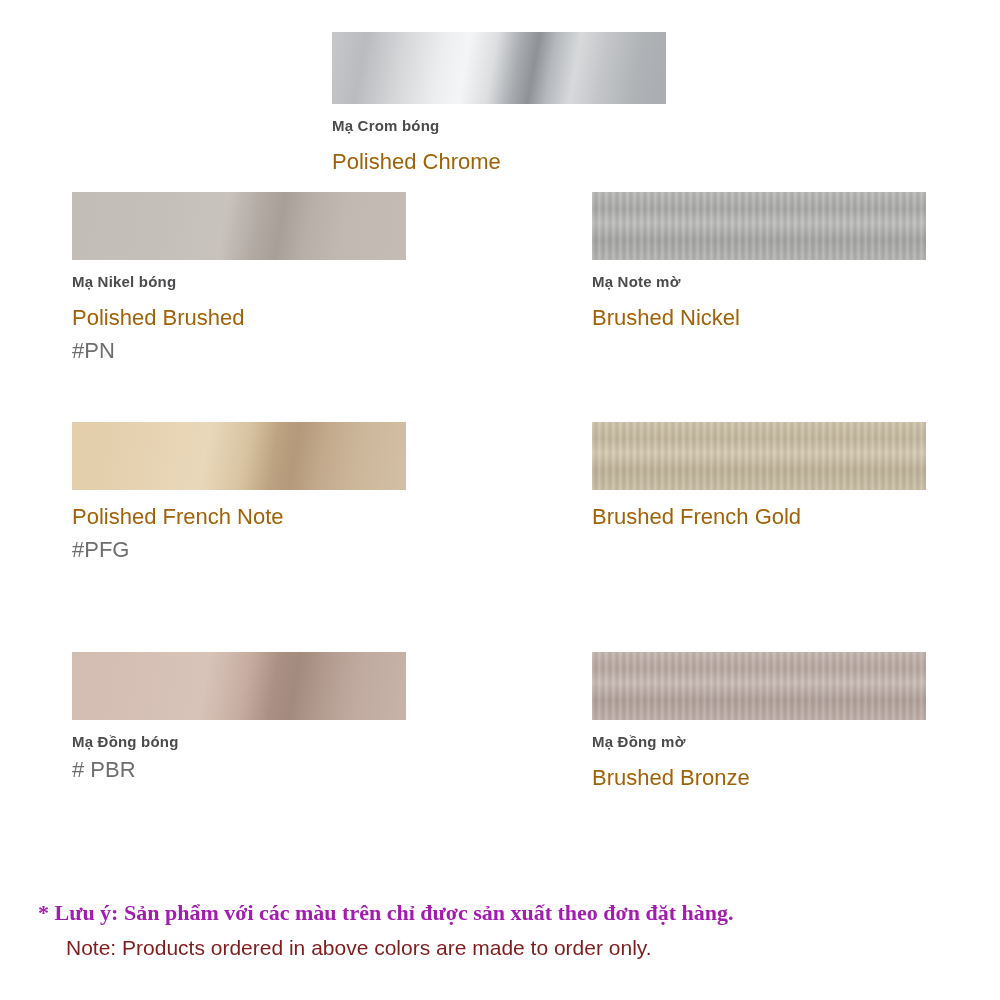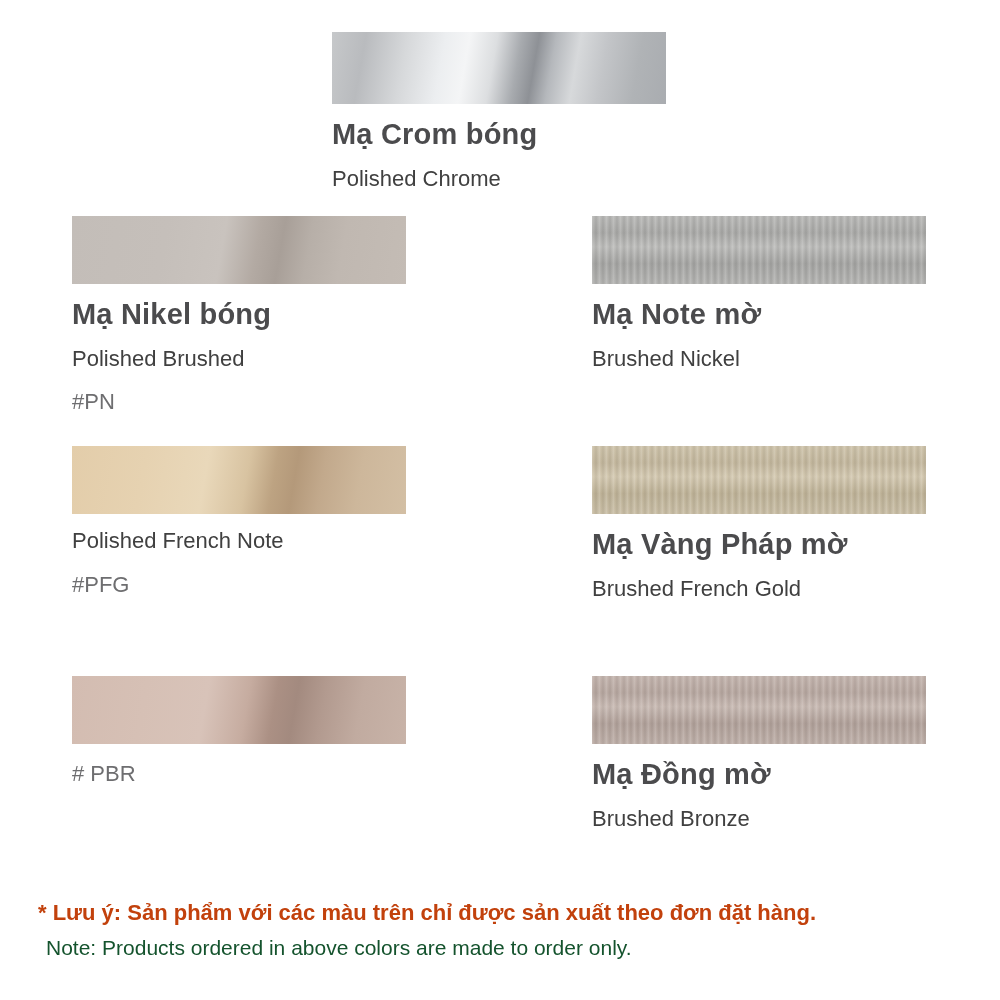--- a/index.html
+++ b/index.html
@@ -32,51 +32,51 @@
   .swatch {
     width: 334px;
     height: 72px;
     display: block;
   }
   .swatch.small {
     width: 334px;
     height: 68px;
   }
   .name-vi {
-    font-size: 29px;
+    font-size: 15px;
     font-weight: bold;
     color: #4b4b4d;
     letter-spacing: 0.2px;
     margin-top: 13px;
     line-height: 1.2;
   }
   .name-en {
     font-size: 22px;
     font-weight: normal;
-    color: #404040;
+    color: #a16207;
     margin-top: 13px;
     line-height: 1.25;
   }
   .code {
     font-size: 22px;
     font-weight: normal;
     color: #6e6e70;
-    margin-top: 16px;
+    margin-top: 5px;
     line-height: 1.25;
   }
   .top-block .name-vi,
   .top-block .name-en {
     text-align: left;
   }
 
   
   .grid {
     position: absolute;
     left: 0;
-    top: 216px;
+    top: 192px;
     width: 804px;
   }
   .grid-row {
     position: relative;
     height: 230px;
   }
   .cell {
     position: absolute;
     width: 340px;
   }
@@ -86,30 +86,31 @@
   
   .note {
     position: absolute;
     left: 38px;
     top: 898px;
     width: 930px;
   }
   .note-vi {
     font-size: 22px;
     font-weight: bold;
-    color: #c2410c;
+    color: #a21caf;
     line-height: 1.35;
+    font-family: Liberation Serif, serif;
   }
   .note-en {
     font-size: 21px;
     font-weight: normal;
-    color: #14532d;
+    color: #7f1d1d;
     line-height: 1.35;
     margin-top: 6px;
-    margin-left: 8px;
+    margin-left: 28px;
   }
 
   
   .fin-chrome {
     background:
       linear-gradient(100deg,
         #c6c8ca 0%,
         #b9bbbe 10%,
         #d6d8da 22%,
         #eceef0 33%,
@@ -232,28 +233,28 @@
     </div>
 
     <div class="grid-row">
       <div class="cell left">
         <div class="swatch small fin-polished-gold"></div>
         <div class="name-en">Polished French Note</div>
         <div class="code">#PFG</div>
       </div>
       <div class="cell right">
         <div class="swatch small fin-brushed-gold"></div>
-        <div class="name-vi">Mạ Vàng Pháp mờ</div>
         <div class="name-en">Brushed French Gold</div>
       </div>
     </div>
 
     <div class="grid-row">
       <div class="cell left">
         <div class="swatch small fin-polished-bronze"></div>
+        <div class="name-vi">Mạ Đồng bóng</div>
         <div class="code"># PBR</div>
       </div>
       <div class="cell right">
         <div class="swatch small fin-brushed-bronze"></div>
         <div class="name-vi">Mạ Đồng mờ</div>
         <div class="name-en">Brushed Bronze</div>
       </div>
     </div>
 
   </div>

